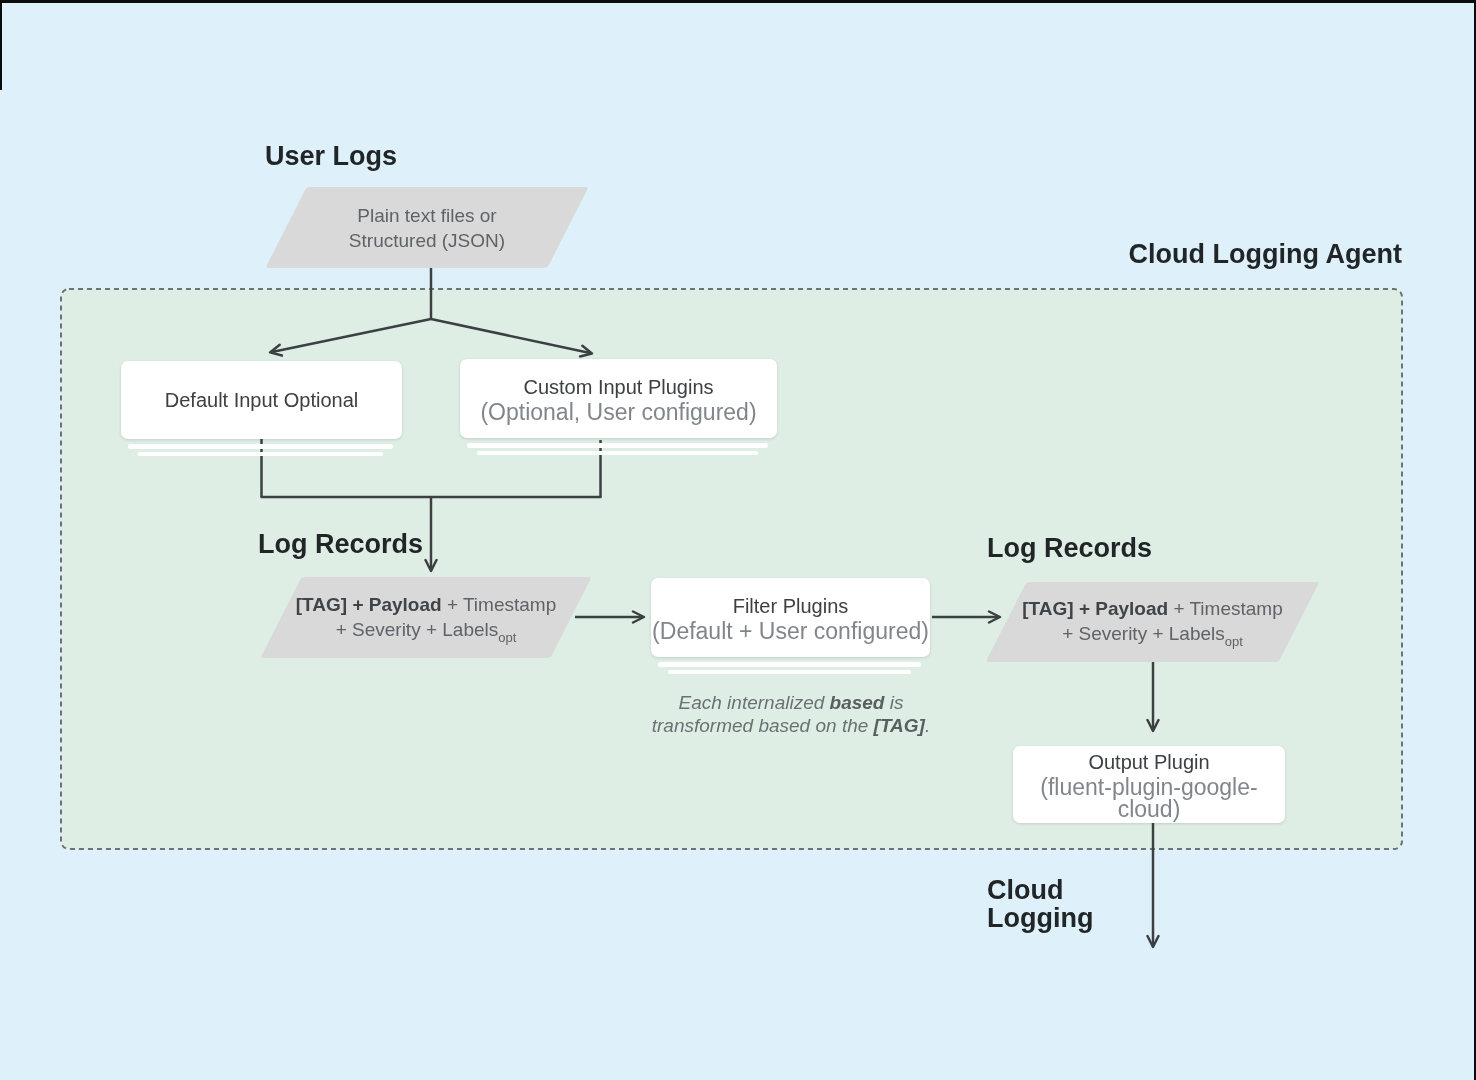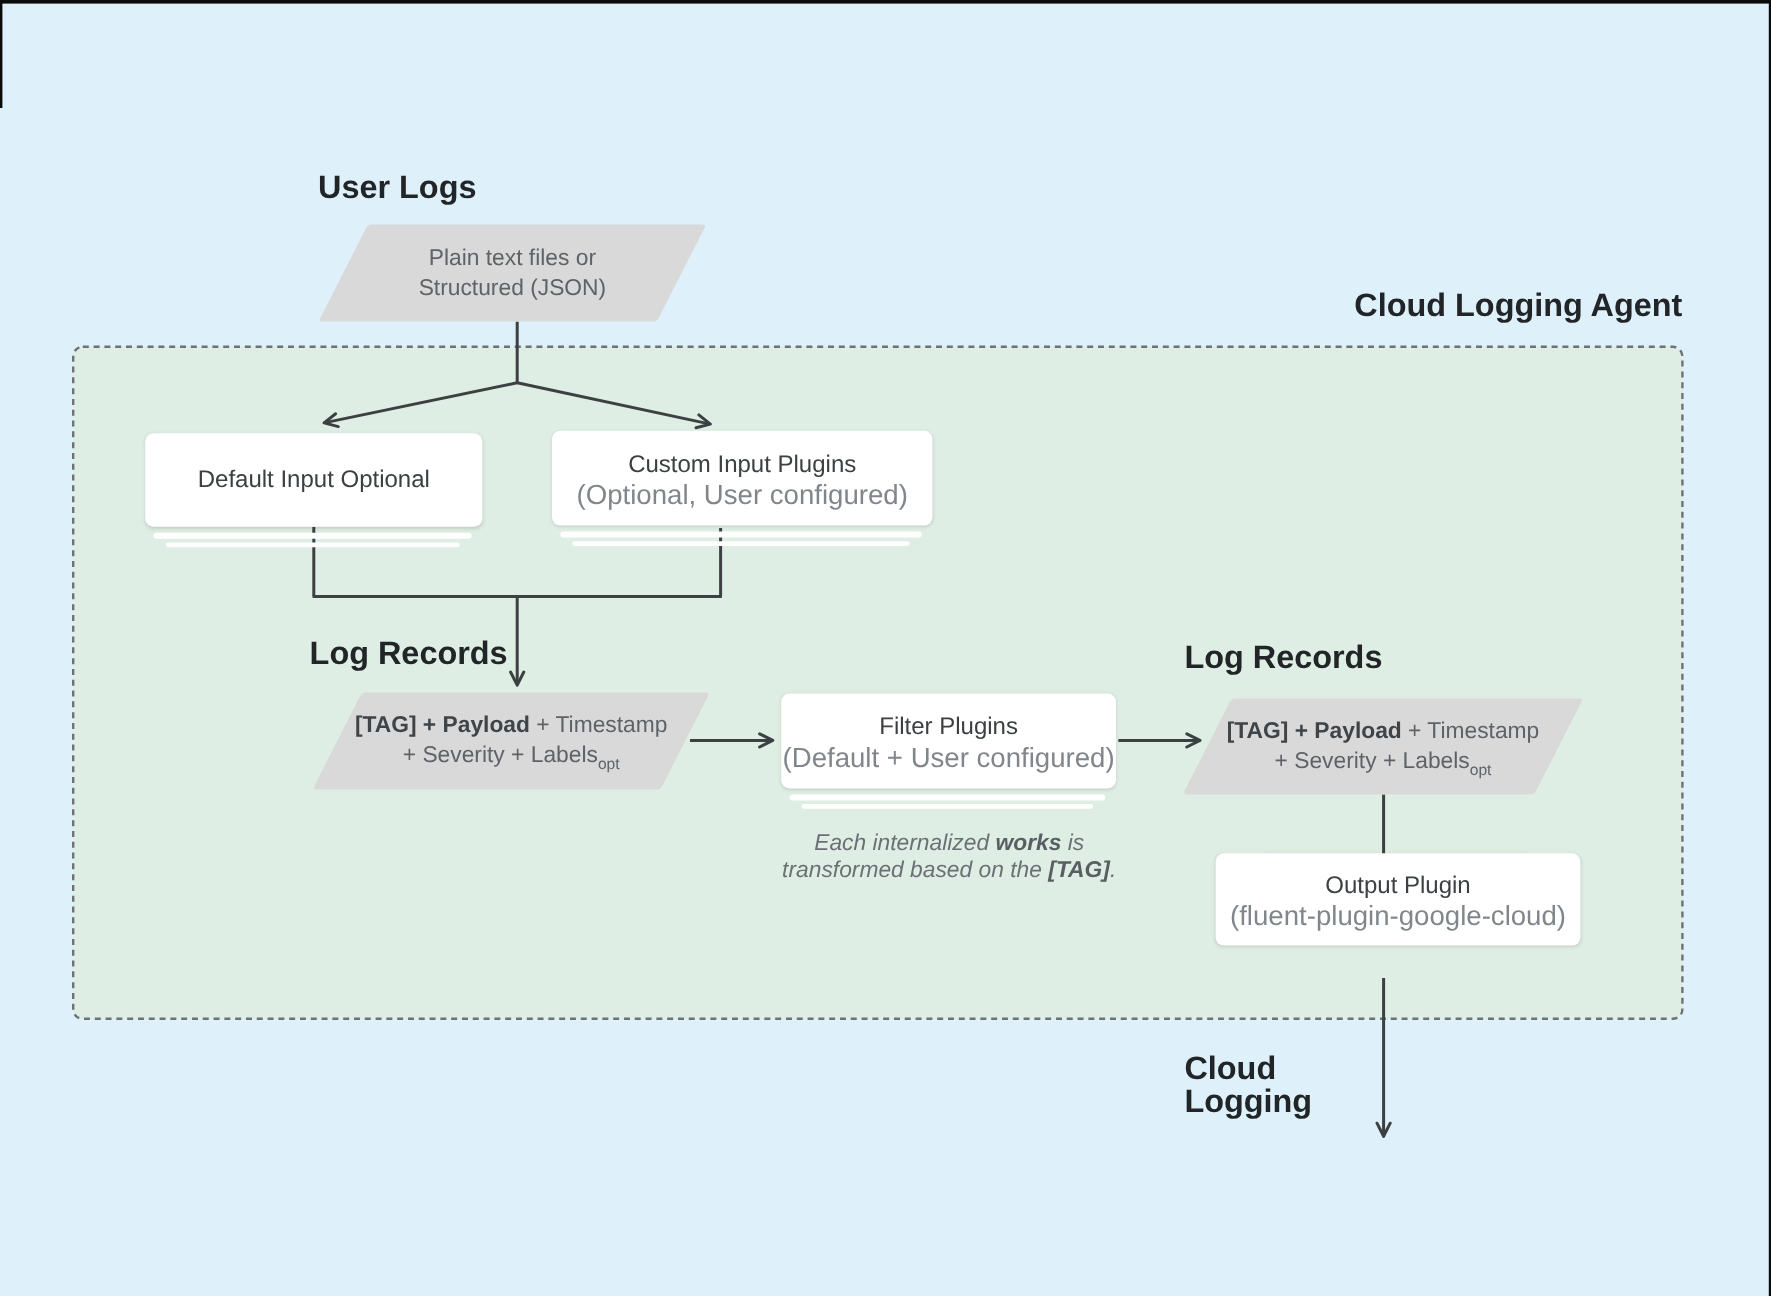--- a/index.html
+++ b/index.html
@@ -36,21 +36,21 @@
     background:#ffffff;border-radius:7px;
     box-shadow:0 1px 3px rgba(60,64,67,0.18);
     display:flex;flex-direction:column;align-items:center;justify-content:center;
     text-align:center;
   }
   .node .ttl{font-size:20px;color:#3c4043;line-height:26px;}
   .node .sub{font-size:23px;color:#80868b;line-height:22px;margin-top:1px;}
   .box-default{left:121px;top:361px;width:281px;height:78px;}
   .box-custom{left:460px;top:359px;width:317px;height:79px;}
   .box-filter{left:651px;top:578px;width:279px;height:79px;}
-  .box-output{left:1013px;top:711px;width:304px;height:77px;}
+  .box-output{left:1013px;top:746px;width:272px;height:77px;}
 
   
   .bar{position:absolute;background:#ffffff;height:4.5px;border-radius:3px;}
   .bar1{left:7px;right:9px;top:calc(100% + 5px);}
   .bar2{left:17px;right:19px;top:calc(100% + 12.5px);}
 
   
   .para .shape{
     position:absolute;inset:0;background:#d9d9d9;border-radius:3px;
     transform:skewX(-27deg);
@@ -147,21 +147,21 @@
   </div>
 
   <div class="node box-filter">
     <div class="ttl">Filter Plugins</div>
     <div class="sub">(Default + User configured)</div>
     <div class="bar bar1"></div>
     <div class="bar bar2"></div>
   </div>
 
   <div class="note">
-    <span>Each internalized </span><b>works</b><span> is transformed based on the </span><b>[TAG]</b><span>.</span>
+    <span>Each internalized </span><b>based</b><span> is transformed based on the </span><b>[TAG]</b><span>.</span>
   </div>
 
   <div class="para para-rec-right">
     <div class="shape"></div>
     <div class="content">
       <div>
         <b>[TAG] + Payload</b><span> + Timestamp</span>
       </div>
       <div>
         <span>+ Severity + Labels</span><span class="subscript">opt</span>

